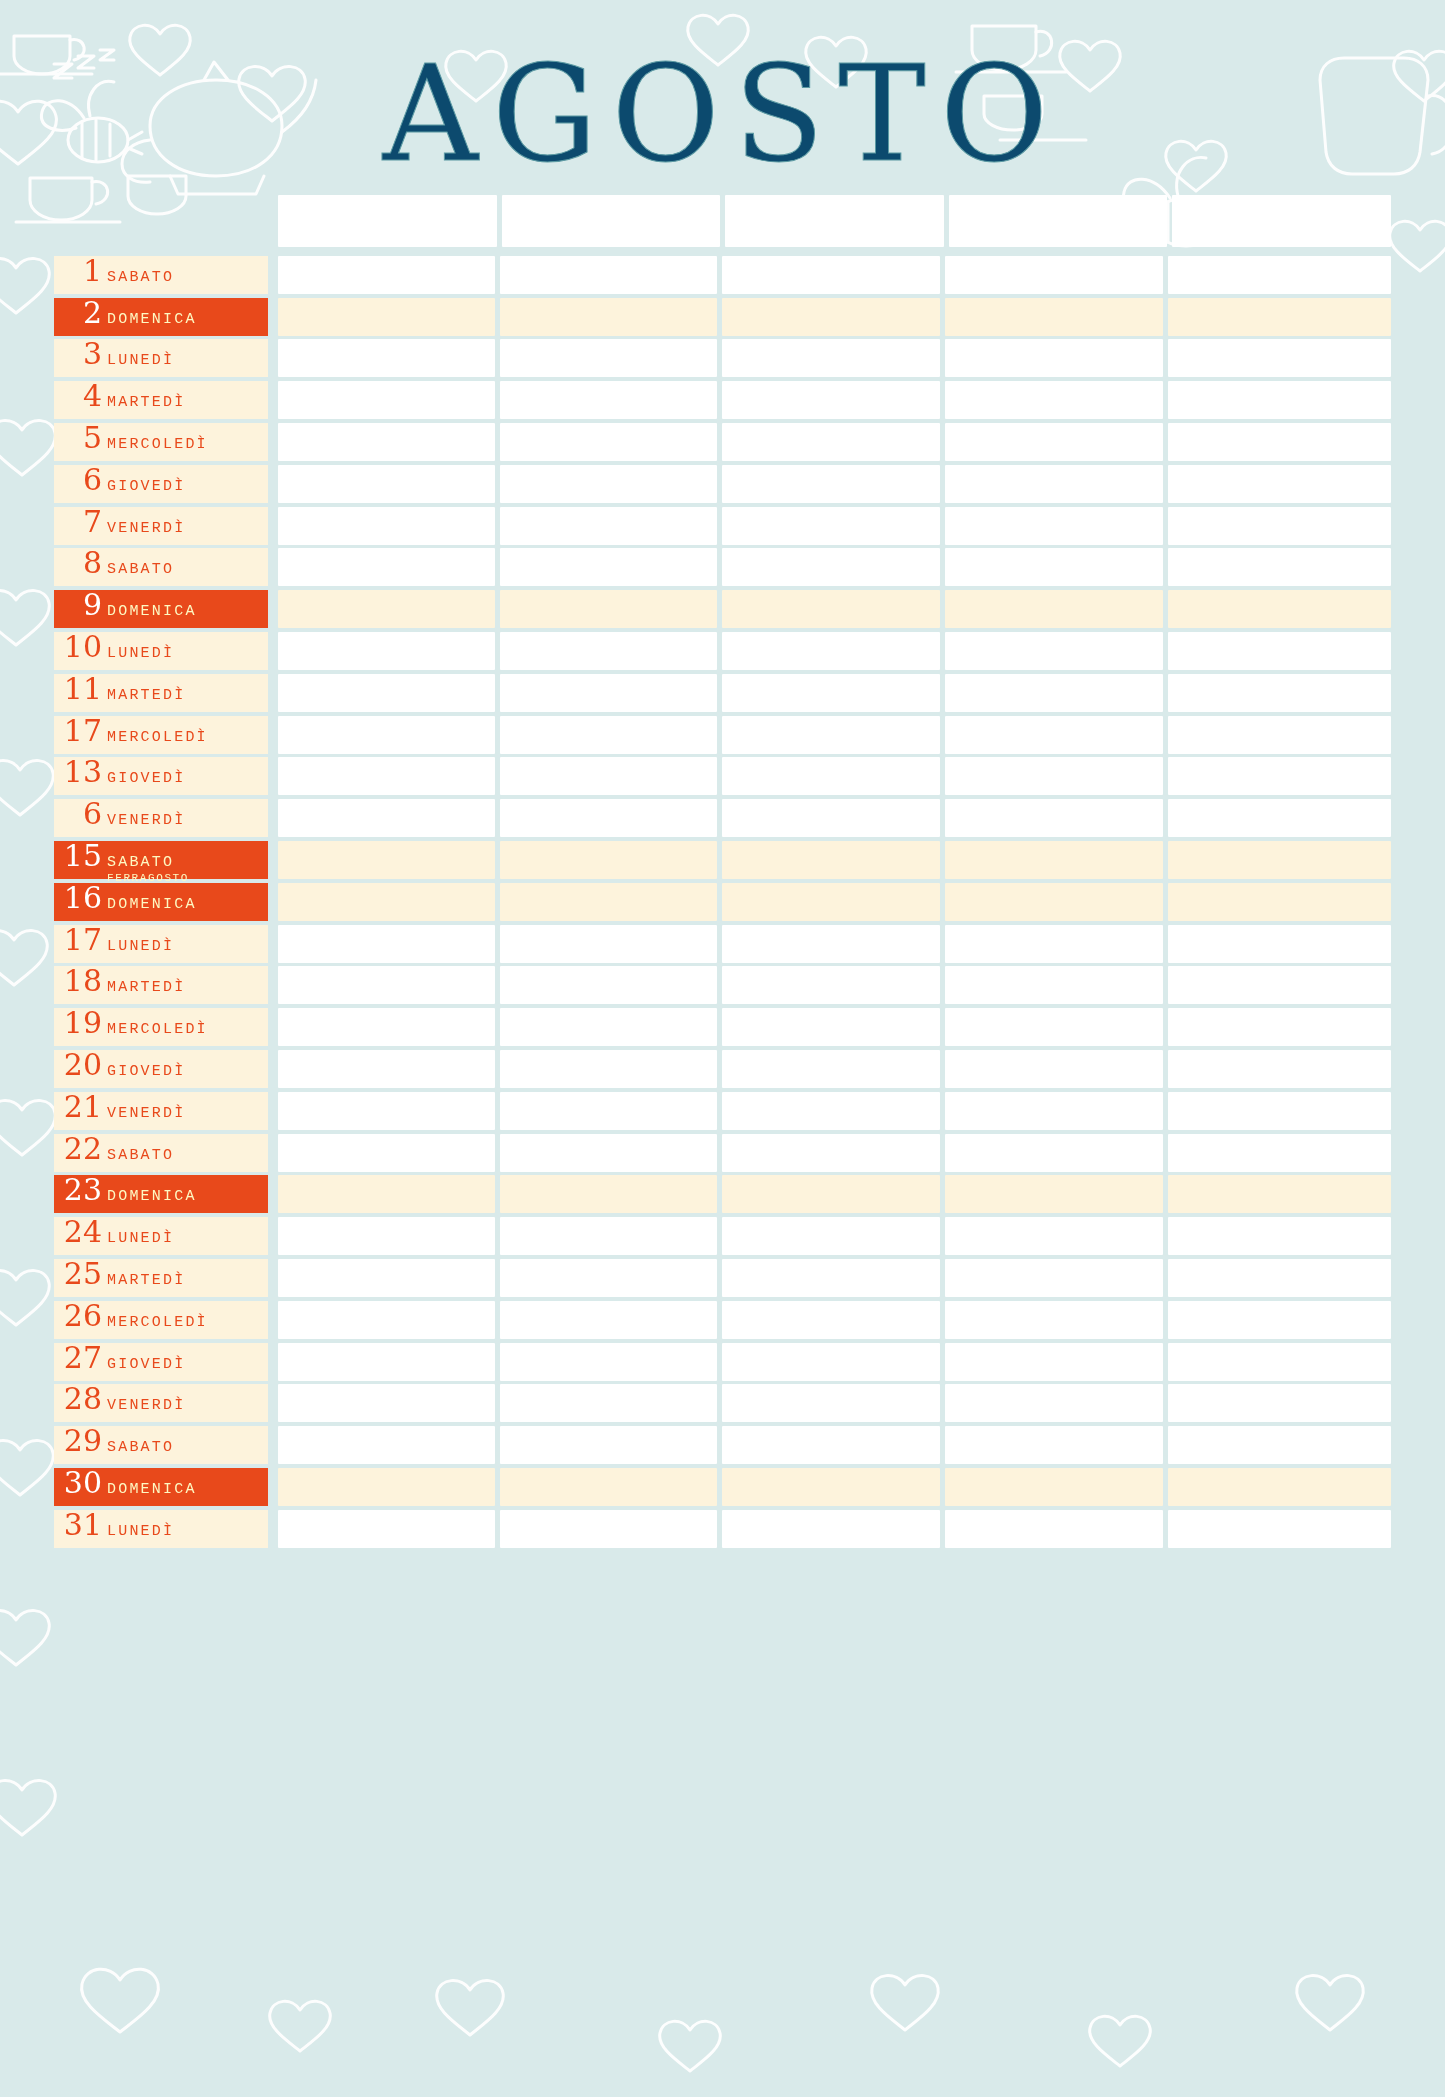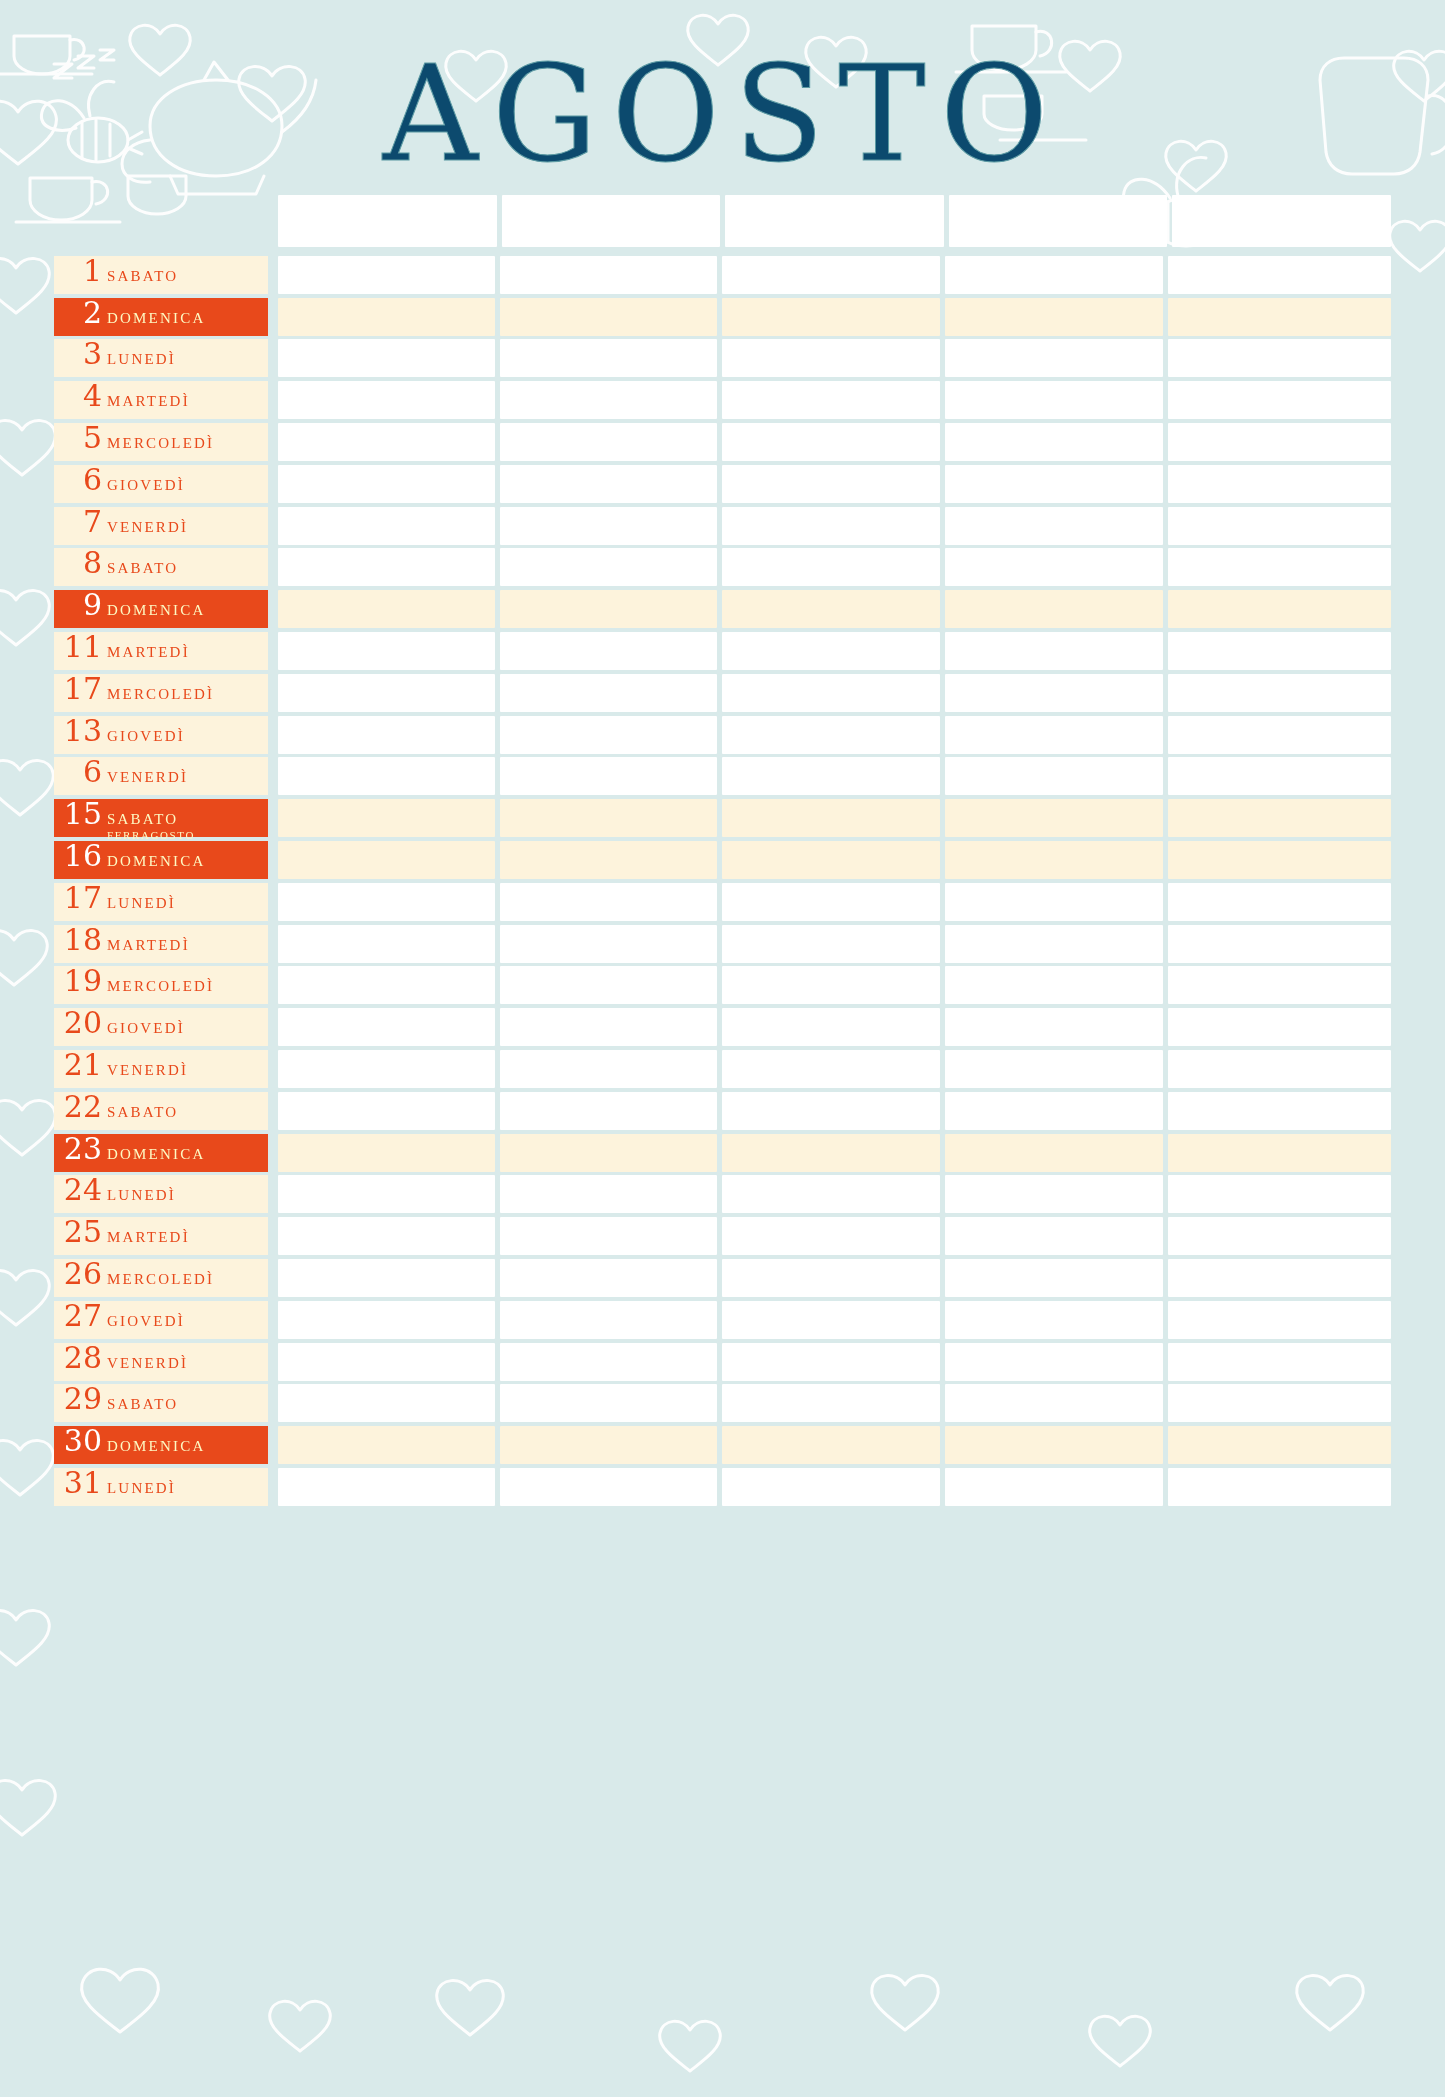--- a/index.html
+++ b/index.html
@@ -110,21 +110,21 @@
     font-size: 30px;
     color: #e8491b;
     line-height: 1;
     min-width: 44px;
     text-align: right;
     padding-right: 5px;
   }
   .daybox.sun .num,
   .daybox.holiday .num { color: #ffffff; }
   .wd {
-    font-family: Liberation Serif, serif;
+    font-family: Liberation Mono, monospace;
     font-size: 15px;
     letter-spacing: 2.2px;
     color: #e8491b;
     text-transform: uppercase;
     line-height: 1;
   }
   .daybox.sun .wd,
   .daybox.holiday .wd { color: #fef9c3; }
   .wd .note {
     display: block;
@@ -461,20 +461,43 @@
             <td class="slot">
               <div class="slotbox"></div>
             </td>
             <td class="slot last">
               <div class="slotbox"></div>
             </td>
           </tr>
           <tr>
             <td class="daycell">
               <div class="daybox">
+                <span class="num">10</span>
+                <span class="wd"><span>LUNEDÌ</span></span>
+              </div>
+            </td>
+            <td class="slot">
+              <div class="slotbox"></div>
+            </td>
+            <td class="slot">
+              <div class="slotbox"></div>
+            </td>
+            <td class="slot">
+              <div class="slotbox"></div>
+            </td>
+            <td class="slot">
+              <div class="slotbox"></div>
+            </td>
+            <td class="slot last">
+              <div class="slotbox"></div>
+            </td>
+          </tr>
+          <tr>
+            <td class="daycell">
+              <div class="daybox">
                 <span class="num">11</span>
                 <span class="wd"><span>MARTEDÌ</span></span>
               </div>
             </td>
             <td class="slot">
               <div class="slotbox"></div>
             </td>
             <td class="slot">
               <div class="slotbox"></div>
             </td>

